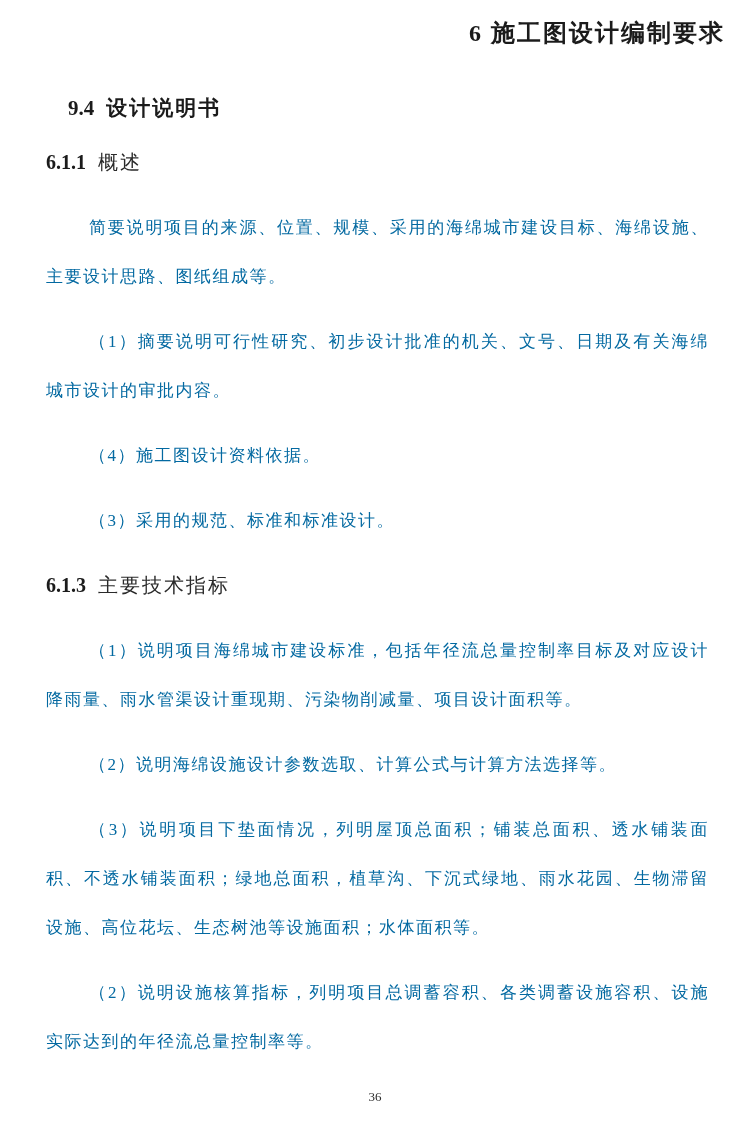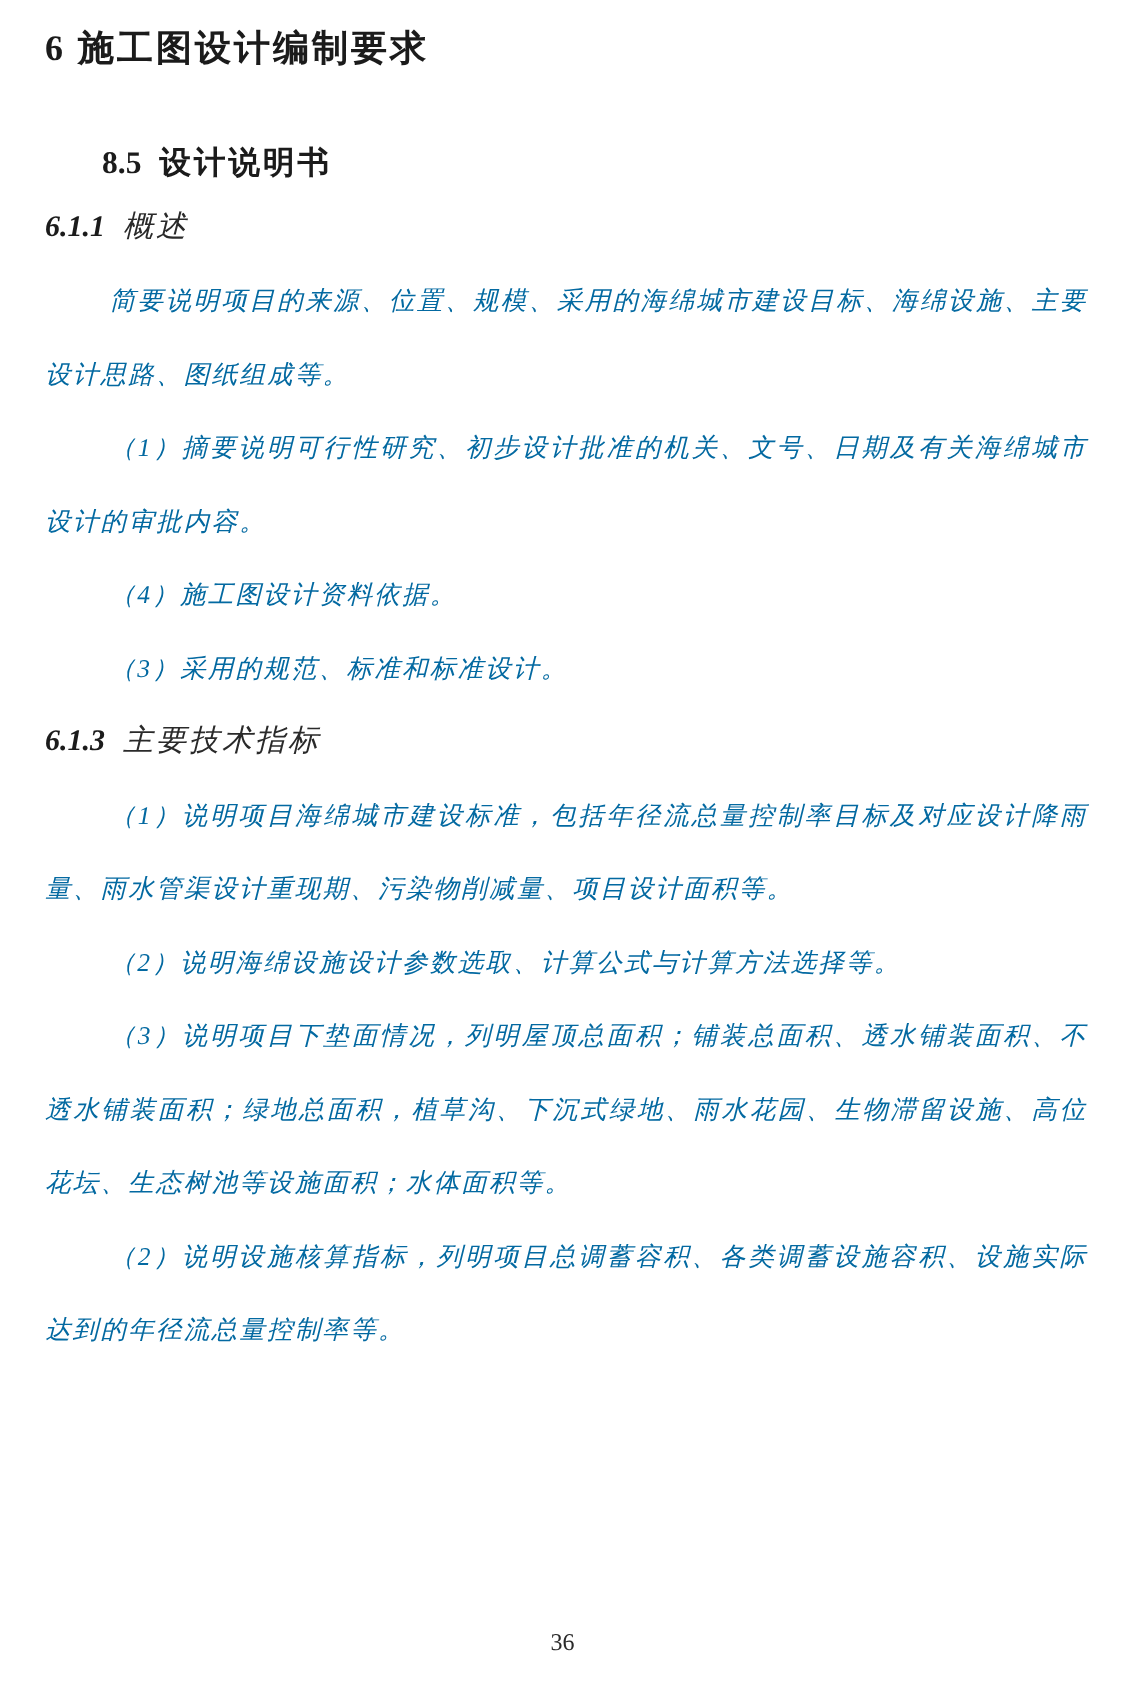--- a/index.html
+++ b/index.html
@@ -15,21 +15,21 @@
     color: #242424;
     font-family: "Liberation Serif", "DejaVu Serif", serif;
     overflow: hidden;
   }
   .content {
     padding: 0 25px 0 30px;
   }
   .doc-title {
     padding-top: 16px;
     line-height: 34px;
-    text-align: left;
+    text-align: right;
     font-size: 24px;
     font-weight: 700;
     letter-spacing: 2px;
     color: #1b1b1b;
   }
   .doc-title .title-num {
     margin-right: 10px;
     letter-spacing: 0;
   }
   .h1 {
@@ -41,22 +41,21 @@
     color: #1b1b1b;
   }
   .h1 .num {
     margin-right: 12px;
     letter-spacing: 0;
   }
   .flow {
     margin-top: 5px;
   }
   .flow > div {
-    margin: 0;
-    font-style: italic;
+    margin: 16px;
   }
   .h2 {
     margin-left: 38px;
     line-height: 49px;
     font-size: 20px;
     letter-spacing: 2px;
     color: #2a2a2a;
   }
   .h2 .num {
     font-weight: 700;
@@ -71,36 +70,36 @@
     text-align: justify;
     text-indent: 43px;
     color: #0369a1;
   }
   .page-number {
     position: absolute;
     left: 0;
     right: 0;
     bottom: 24px;
     text-align: center;
-    font-size: 16px;
+    font-size: 13px;
     color: #2a2a2a;
   }
 </style>
 </head>
 <body>
 
 <div class="page">
   <div class="content">
 
     <div class="doc-title">
       <span class="title-num">6</span><span>施工图设计编制要求</span>
     </div>
 
     <div class="h1">
-      <span class="num">8.5</span><span>设计说明书</span>
+      <span class="num">9.4</span><span>设计说明书</span>
     </div>
 
     <div class="flow">
 
       <div class="h2">
         <span class="num">6.1.1</span><span>概述</span>
       </div>
 
       <div class="para">简要说明项目的来源、位置、规模、采用的海绵城市建设目标、海绵设施、主要设计思路、图纸组成等。</div>
 

